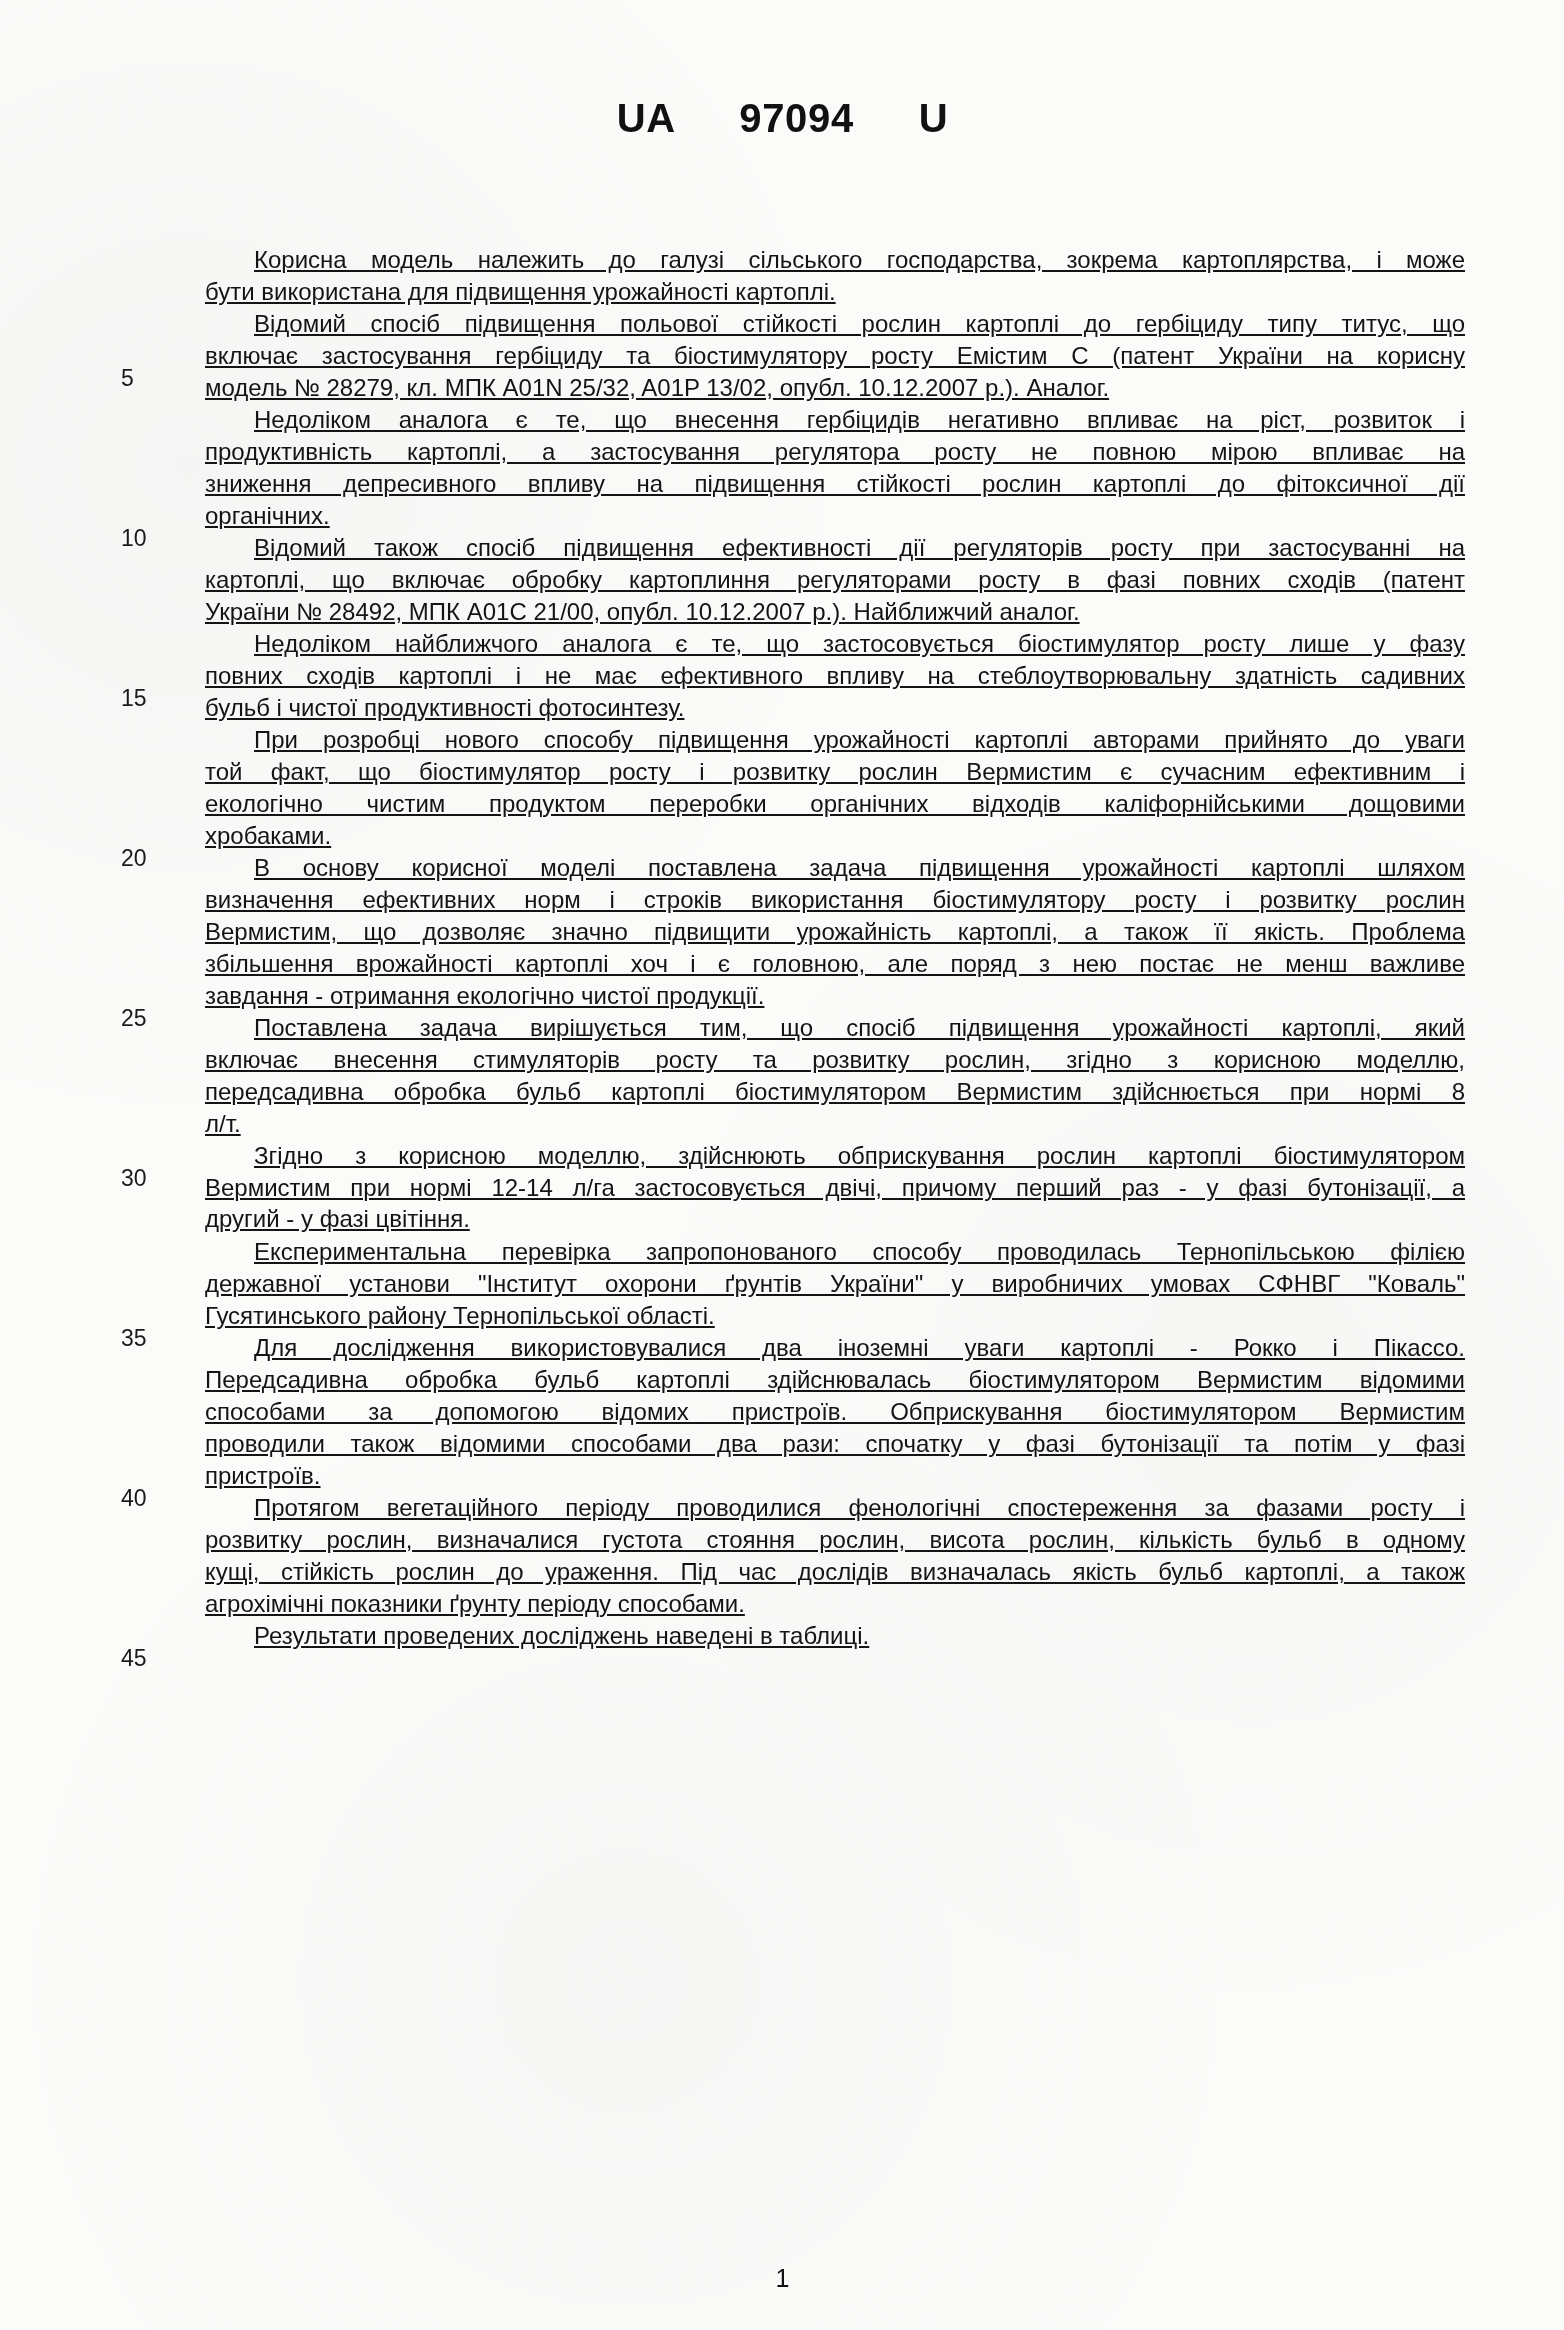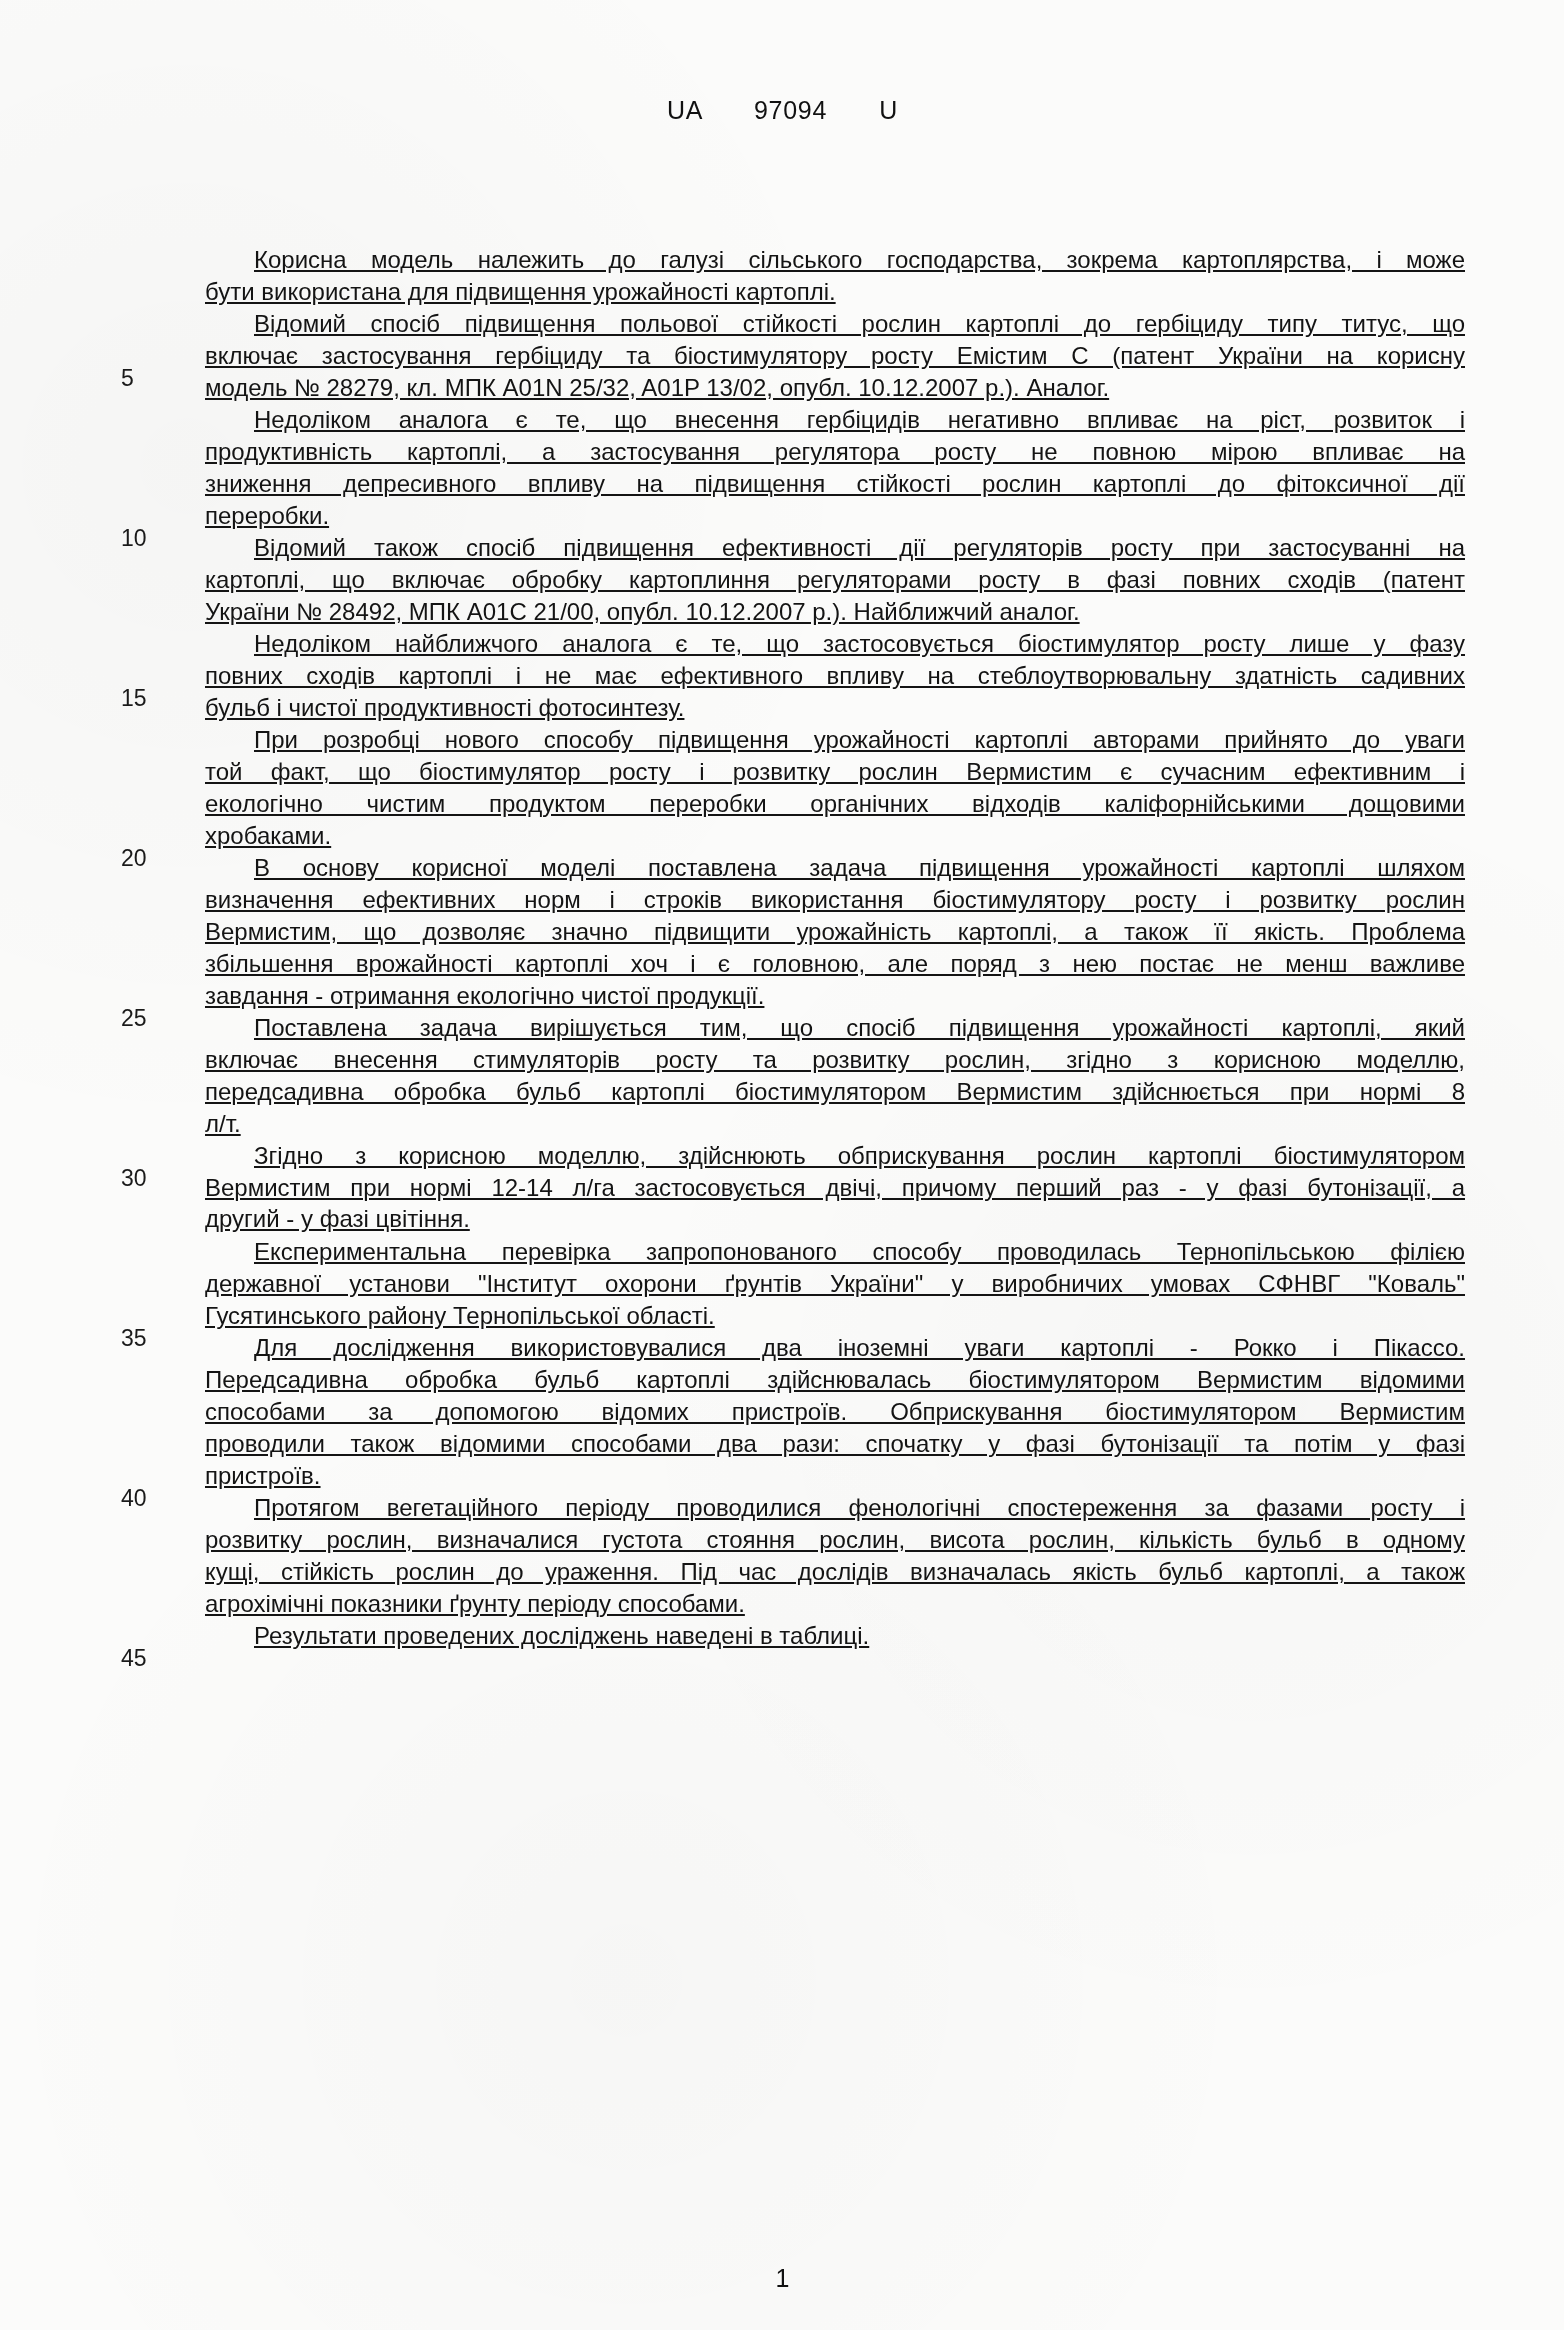--- a/index.html
+++ b/index.html
@@ -11,22 +11,22 @@
   }
   .grain {
     position: absolute; inset: 0; pointer-events: none;
     background:
       radial-gradient(circle at 12% 20%, rgba(0,0,0,0.025) 0, rgba(0,0,0,0) 30%),
       radial-gradient(circle at 80% 60%, rgba(0,0,0,0.02) 0, rgba(0,0,0,0) 35%),
       radial-gradient(circle at 40% 85%, rgba(0,0,0,0.02) 0, rgba(0,0,0,0) 30%);
   }
   .header {
     position: absolute; left: 0; width: 1565px; top: 96px;
-    text-align: center; font-size: 25px; letter-spacing: 0.7px;
-    color: #111; word-spacing: 9.8px; white-space: pre;
+    text-align: center; font-size: 40px; letter-spacing: 0.7px;
+    color: #111; word-spacing: 9.8px; white-space: pre; font-weight: bold;
   }
   .line {
     position: absolute; left: 205px; width: 1260px;
     font-size: 24px; line-height: 28px; height: 28px;
     white-space: nowrap; overflow: visible;
     text-align: justify; text-align-last: justify; text-decoration: underline;
   }
   .line.last { text-align: center; text-align-last: left; }
   .line.indent { left: 254px; width: 1211px; }
   .lineno {
@@ -60,21 +60,21 @@
   <div class="line indent" style="top:246px">Корисна модель належить до галузі сільського господарства, зокрема картоплярства, і може</div>
   <div class="line last" style="top:278px">бути використана для підвищення урожайності картоплі.</div>
 
   <div class="line indent" style="top:310px">Відомий спосіб підвищення польової стійкості рослин картоплі до гербіциду типу титус, що</div>
   <div class="line" style="top:342px">включає застосування гербіциду та біостимулятору росту Емістим С (патент України на корисну</div>
   <div class="line last" style="top:374px">модель № 28279, кл. МПК A01N 25/32, A01P 13/02, опубл. 10.12.2007 р.). Аналог.</div>
 
   <div class="line indent" style="top:406px">Недоліком аналога є те, що внесення гербіцидів негативно впливає на ріст, розвиток і</div>
   <div class="line" style="top:438px">продуктивність картоплі, а застосування регулятора росту не повною мірою впливає на</div>
   <div class="line" style="top:470px">зниження депресивного впливу на підвищення стійкості рослин картоплі до фітоксичної дії</div>
-  <div class="line last" style="top:502px">переробки.</div>
+  <div class="line last" style="top:502px">органічних.</div>
 
   <div class="line indent" style="top:534px">Відомий також спосіб підвищення ефективності дії регуляторів росту при застосуванні на</div>
   <div class="line" style="top:566px">картоплі, що включає обробку картоплиння регуляторами росту в фазі повних сходів (патент</div>
   <div class="line last" style="top:598px">України № 28492, МПК A01C 21/00, опубл. 10.12.2007 р.). Найближчий аналог.</div>
 
   <div class="line indent" style="top:630px">Недоліком найближчого аналога є те, що застосовується біостимулятор росту лише у фазу</div>
   <div class="line" style="top:662px">повних сходів картоплі і не має ефективного впливу на стеблоутворювальну здатність садивних</div>
   <div class="line last" style="top:694px">бульб і чистої продуктивності фотосинтезу.</div>
 
   <div class="line indent" style="top:726px">При розробці нового способу підвищення урожайності картоплі авторами прийнято до уваги</div>

